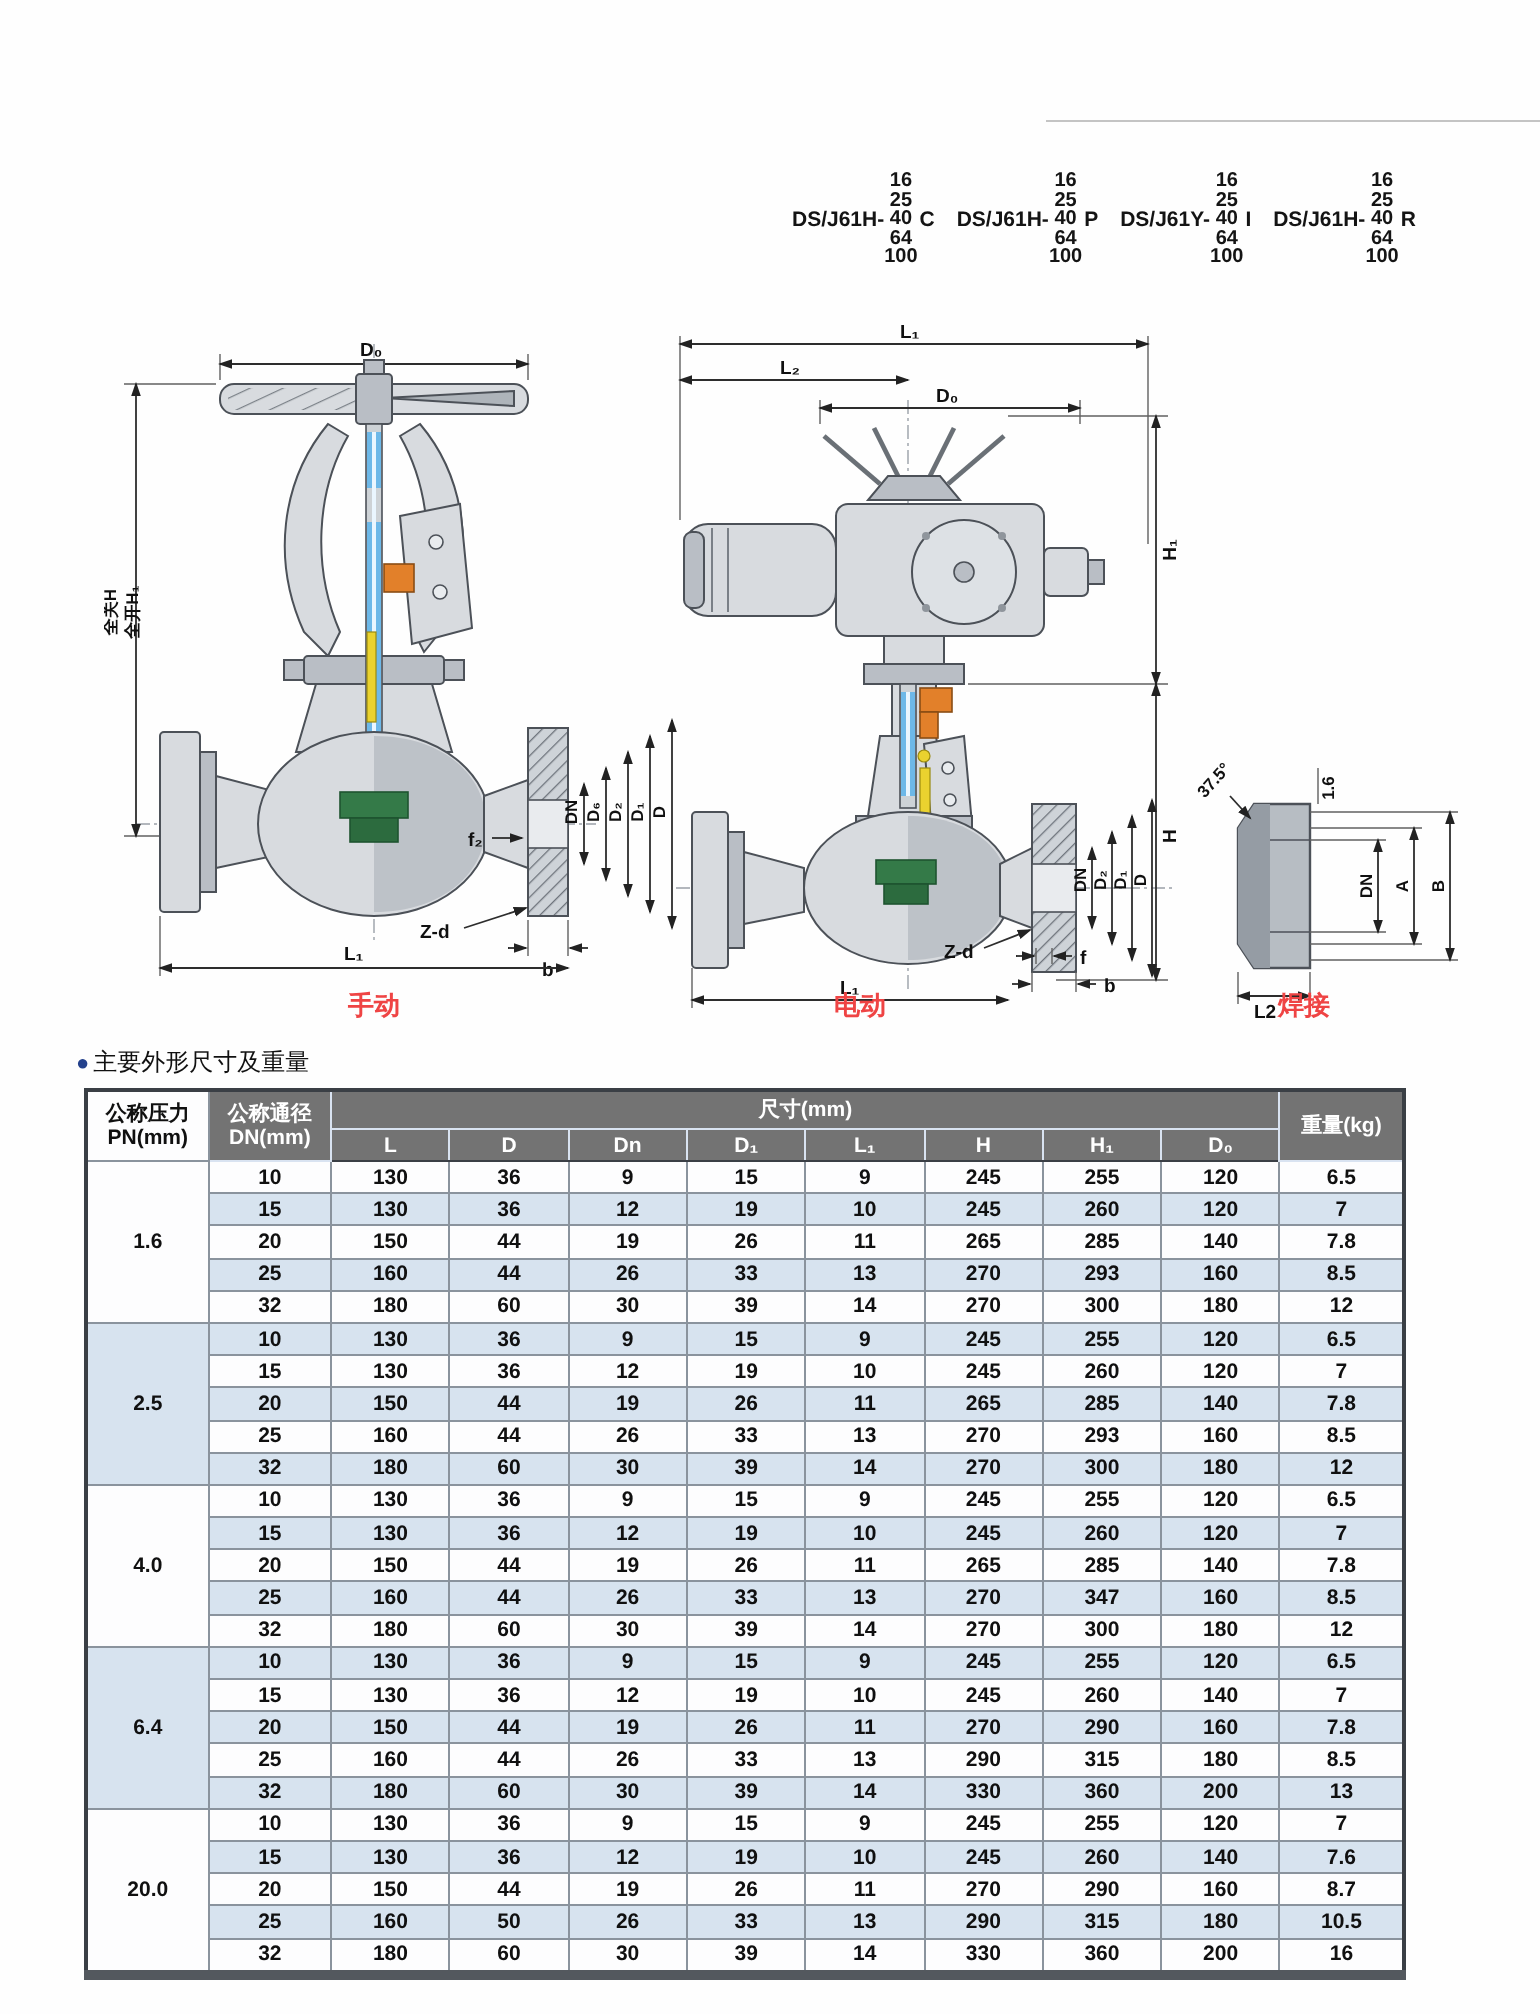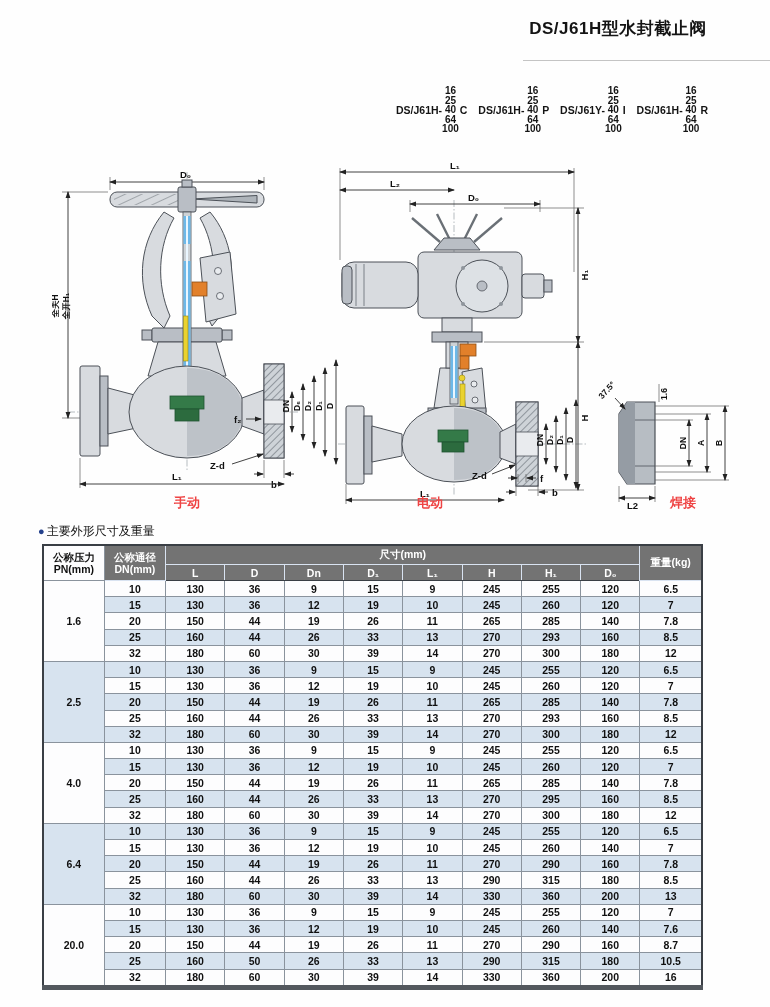--- a/index.html
+++ b/index.html
@@ -44,21 +44,20 @@
   table.dims tbody td{height:15.2px;background:#fdfdfe;}
   table.dims tbody tr.alt td{background:#d7e3ef;}
   table.dims tbody td.pn{background:#fdfdfe;}
   table.dims tbody tr.grp td{border-top:1.6px solid #474c52;}
 </style>
 </head>
 <body>
 
 <div class="page">
 
-  <div class="title">DS/J61H型水封截止阀</div>
   <div class="title-rule"></div>
 
   <div class="models">
     <div class="model">
       <span class="mp">DS/J61H-</span>
       <span class="ms">
         <span>16</span>
         <span>25</span>
         <span>40</span>
         <span>64</span>
@@ -353,21 +352,21 @@
       <text class="lbl2" transform="rotate(-90 127 69)" x="127" y="69" text-anchor="middle">B</text>
       <line class="ext" x1="24" y1="112" x2="24" y2="128"></line>
       <line class="ext" x1="60" y1="112" x2="60" y2="128"></line>
       <line class="dim" x1="24" y1="124" x2="60" y2="124" marker-start="url(#arr)" marker-end="url(#arr)"></line>
       <text class="lbl" x="32" y="135">L2</text>
     </g>
   </svg>
 
   <div class="caption" style="left:147px;">手动</div>
   <div class="caption" style="left:390px;">电动</div>
-  <div class="caption" style="left:643px;">焊接</div>
+  <div class="caption" style="left:612px;">焊接</div>
 
   <div class="section">
     <span class="bullet">●</span><span>主要外形尺寸及重量</span>
   </div>
 
   <table class="dims">
     <colgroup>
       <col style="width:9.3%">
         <col style="width:9.3%">
       <col style="width:9.0%">
@@ -561,21 +560,21 @@
           <td>7.8</td>
         </tr>
         <tr class="alt">
           <td>25</td>
           <td>160</td>
           <td>44</td>
           <td>26</td>
           <td>33</td>
           <td>13</td>
           <td>270</td>
-          <td>295</td>
+          <td>347</td>
           <td>160</td>
           <td>8.5</td>
         </tr>
         <tr>
           <td>32</td>
           <td>180</td>
           <td>60</td>
           <td>30</td>
           <td>39</td>
           <td>14</td>

